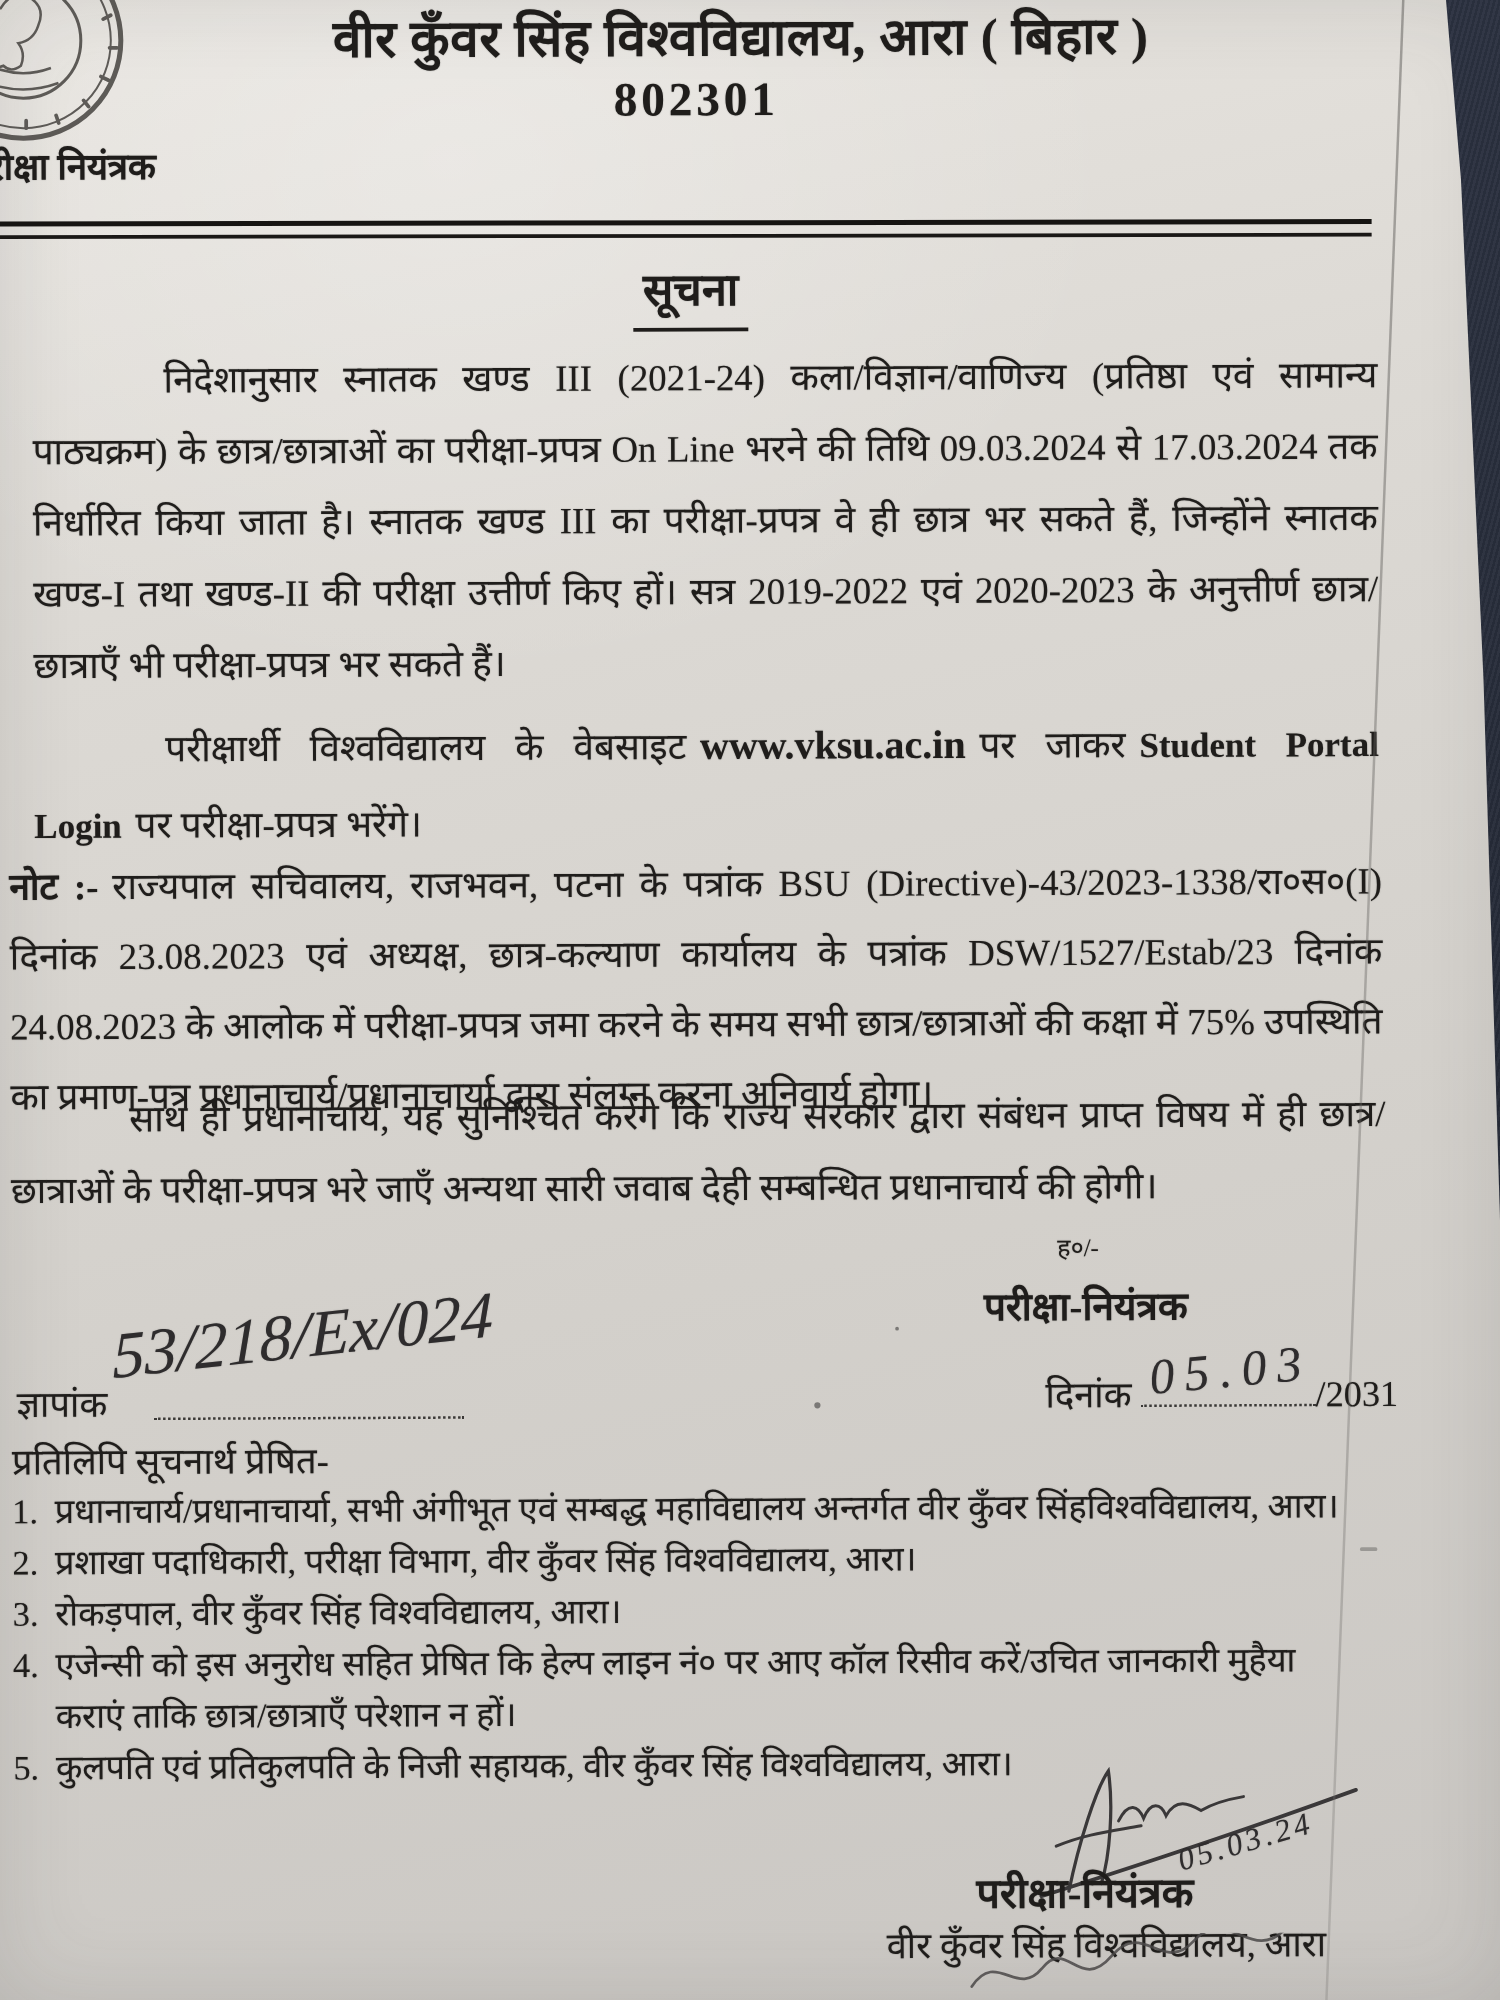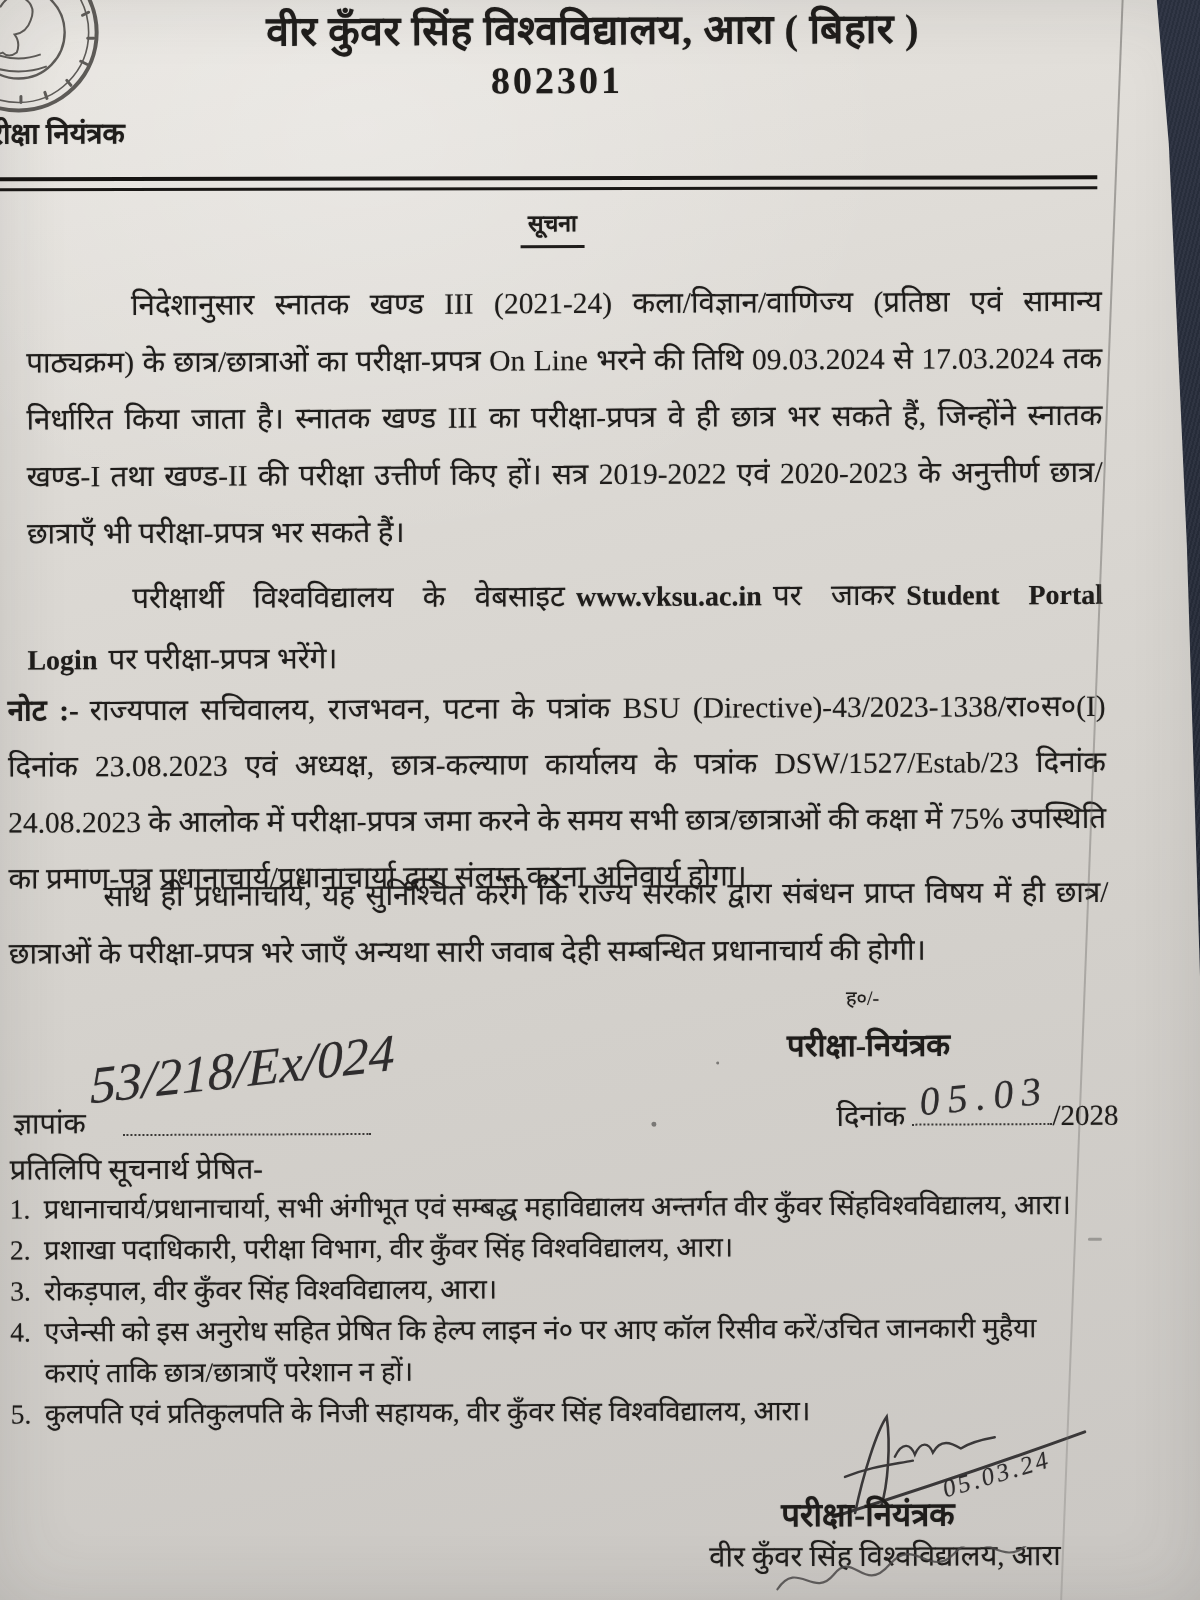--- a/index.html
+++ b/index.html
@@ -66,45 +66,45 @@
       </g>
     </svg>
 
     <div class="abs ink bold center" style="left:112px;top:0px;width:968px;font-size:41px;letter-spacing:0.5px;">वीर कुँवर सिंह विश्वविद्यालय, आरा ( बिहार )</div>
     <div class="abs ink bold center" style="left:110px;top:58px;width:900px;font-size:38px;letter-spacing:3px;">802301</div>
     <div class="abs ink" style="left:-6px;top:110px;font-size:29px;font-weight:600;">रीक्षा नियंत्रक</div>
 
     <div class="rule"></div>
 
     <div class="abs center" style="left:0;top:206px;width:1110px;">
-      <span class="ink bold" style="display:inline-block;font-size:23px;border-bottom:3px solid #1f1d1b;padding:0 8px 7px;">सूचना</span>
+      <span class="ink bold" style="display:inline-block;font-size:36px;border-bottom:3px solid #1f1d1b;padding:0 8px 7px;">सूचना</span>
     </div>
 
     <div class="abs ink para" style="left:28px;top:275px;width:1076px;font-size:29.5px;line-height:57px;text-indent:105px;">निदेशानुसार स्नातक खण्ड III (2021-24) कला/विज्ञान/वाणिज्य (प्रतिष्ठा एवं सामान्य पाठ्यक्रम) के छात्र/छात्राओं का परीक्षा-प्रपत्र On Line भरने की तिथि 09.03.2024 से 17.03.2024 तक निर्धारित किया जाता है। स्नातक खण्ड III का परीक्षा-प्रपत्र वे ही छात्र भर सकते हैं, जिन्होंने स्नातक खण्ड-I तथा खण्ड-II की परीक्षा उत्तीर्ण किए हों। सत्र 2019-2022 एवं 2020-2023 के अनुत्तीर्ण छात्र/छात्राएँ भी परीक्षा-प्रपत्र भर सकते हैं।</div>
 
     <div class="abs ink para" style="left:28px;top:566px;width:1076px;font-size:29.5px;line-height:60px;text-indent:105px;">
-      <span class="seg">परीक्षार्थी विश्वविद्यालय के वेबसाइट</span><span class="seg bold" style="font-size:28px;">www.vksu.ac.in</span><span class="seg">पर जाकर</span><span class="seg bold" style="font-size:28px;">Student Portal Login</span><span class="seg">पर परीक्षा-प्रपत्र भरेंगे।</span>
+      <span class="seg">परीक्षार्थी विश्वविद्यालय के वेबसाइट</span><span class="seg bold" style="font-size:32px;">www.vksu.ac.in</span><span class="seg">पर जाकर</span><span class="seg bold" style="font-size:28px;">Student Portal Login</span><span class="seg">पर परीक्षा-प्रपत्र भरेंगे।</span>
     </div>
 
     <div class="abs ink para" style="left:8px;top:680px;width:1098px;font-size:29.5px;line-height:56px;">
       <span class="seg bold">नोट :-</span><span>राज्यपाल सचिवालय, राजभवन, पटना के पत्रांक BSU (Directive)-43/2023-1338/रा०स०(I) दिनांक 23.08.2023 एवं अध्यक्ष, छात्र-कल्याण कार्यालय के पत्रांक DSW/1527/Estab/23 दिनांक 24.08.2023 के आलोक में परीक्षा-प्रपत्र जमा करने के समय सभी छात्र/छात्राओं की कक्षा में 75% उपस्थिति का प्रमाण-पत्र प्रधानाचार्य/प्रधानाचार्या द्वारा संलग्न करना अनिवार्य होगा।</span>
     </div>
 
     <div class="abs ink para" style="left:8px;top:866px;width:1100px;font-size:29.5px;line-height:57px;text-indent:95px;">साथ ही प्रधानाचार्य, यह सुनिश्चित करेंगे कि राज्य सरकार द्वारा संबंधन प्राप्त विषय में ही छात्र/छात्राओं के परीक्षा-प्रपत्र भरे जाएँ अन्यथा सारी जवाब देही सम्बन्धित प्रधानाचार्य की होगी।</div>
 
     <div class="abs ink" style="left:845px;top:985px;font-size:20px;">ह०/-</div>
     <div class="abs ink" style="left:786px;top:1024px;font-size:31px;font-weight:600;">परीक्षा-नियंत्रक</div>
 
     <div class="abs ink" style="left:12px;top:1100px;font-size:29px;">ज्ञापांक</div>
     <span class="dotted" style="position:absolute;left:122px;top:1100px;width:248px;height:32px;"></span>
     <div class="abs hand" style="left:88px;top:1038px;font-size:52px;transform:rotate(-6deg) skewX(-6deg);white-space:nowrap;">53/218/Ex/024</div>
 
     <div class="abs ink" style="left:835px;top:1096px;font-size:29px;white-space:nowrap;">
       <span>दिनांक</span>
-      <span class="dotted" style="width:140px;height:26px;"></span><span>/2028</span>
+      <span class="dotted" style="width:140px;height:26px;"></span><span>/2031</span>
     </div>
     <div class="abs hand" style="left:918px;top:1074px;font-size:40px;transform:rotate(-5deg);letter-spacing:8px;">05.03</div>
 
     <div class="abs ink" style="left:8px;top:1146px;font-size:29px;font-weight:500;">प्रतिलिपि सूचनार्थ प्रेषित-</div>
 
     <div class="abs ink" style="left:8px;top:1186px;width:1106px;font-size:27.5px;line-height:41px;">
       <div class="copy-item">
         <span class="copy-no">1.</span>
         <span class="copy-text">प्रधानाचार्य/प्रधानाचार्या, सभी अंगीभूत एवं सम्बद्ध महाविद्यालय अन्तर्गत वीर कुँवर सिंहविश्वविद्यालय, आरा।</span>
       </div>

